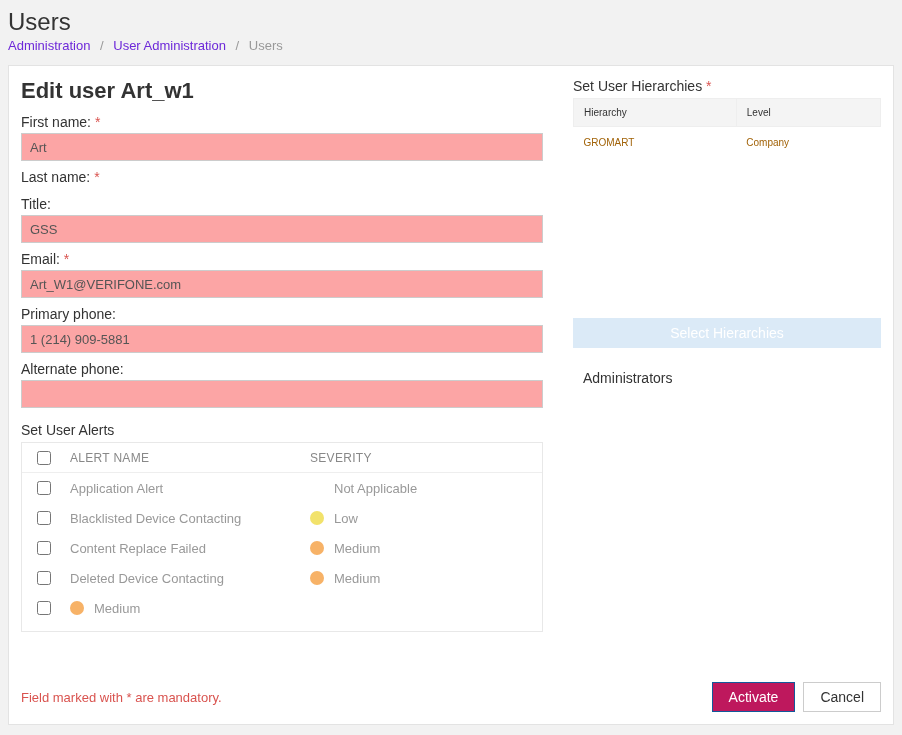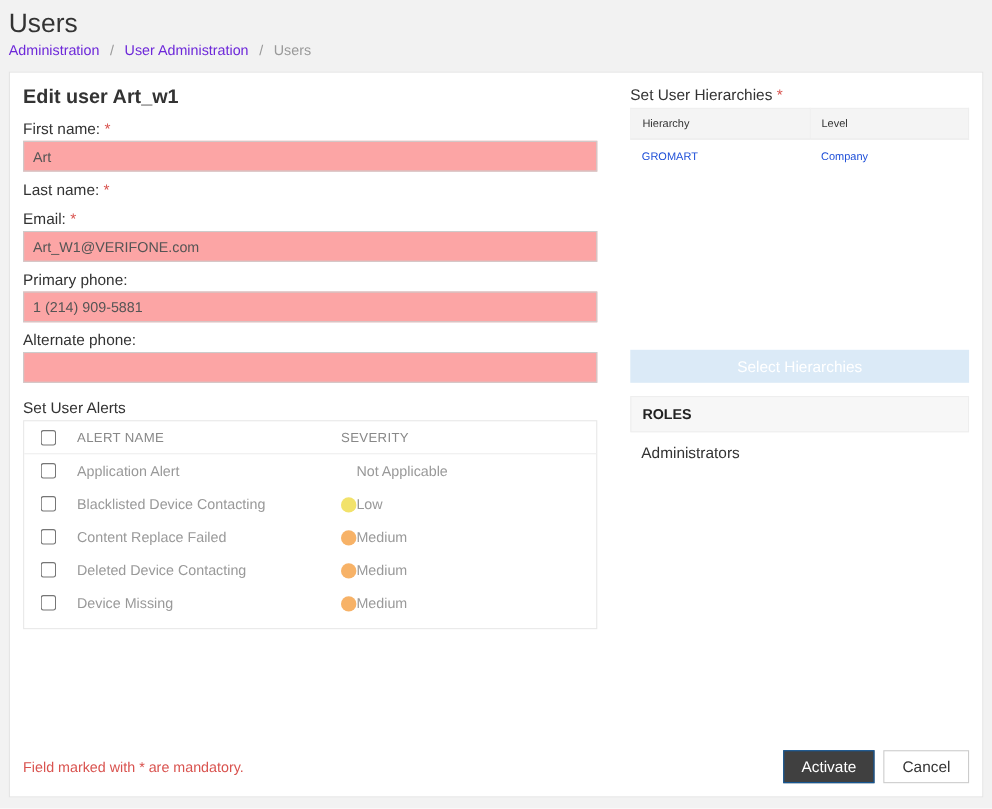--- a/index.html
+++ b/index.html
@@ -50,21 +50,21 @@
     flex: 0 0 510px;
     display: flex;
     flex-direction: column;
   }
   .col-right {
     flex: 1;
     display: flex;
     flex-direction: column;
   }
   .form-heading {
-    font-size: 18px;
+    font-size: 22px;
     font-weight: 700;
     color: #333;
     margin-bottom: 10px;
   }
   .form-group {
     margin-bottom: 8px;
   }
   .form-label {
     display: block;
     font-size: 14px;
@@ -112,21 +112,21 @@
   }
   .alerts-row {
     display: flex;
     align-items: center;
     height: 30px;
     color: #999;
     font-size: 13px;
   }
   .alerts-row .col-cb { width: 44px; display:flex; justify-content:center; }
   .alerts-row .col-name { flex: 0 0 240px; padding-left: 4px; white-space: nowrap; }
-  .alerts-row .col-sev { flex: 1; display:flex; align-items:flex-end; padding-left:4px;}
+  .alerts-row .col-sev { flex: 1; display:flex; align-items:flex-start; gap:10px; padding-left:4px;}
   .sev-dot {
     width: 14px; height: 14px; border-radius: 50%; display:inline-block;
   }
   .sev-low { background: #f2e26b; }
   .sev-medium { background: #f7b267; }
   .sev-na { background: transparent; }
   input[type="checkbox"].cb {
     width: 14px; height: 14px;
     accent-color: #999;
     cursor: pointer;
@@ -147,21 +147,21 @@
   .hier-table th {
     background: #f4f4f4;
     border: 1px solid #eee;
     text-align: left;
     font-weight: 400;
     color: #333;
     padding: 8px 10px;
   }
   .hier-table td {
     padding: 10px;
-    color: #1d4ed8;
+    color: #a16207;
   }
   .btn-light {
     display:inline-block;
     background: #dbeaf7;
     color: #fff;
     border: none;
     padding: 7px 14px;
     font-size: 14px;
     cursor: pointer;
     margin-top: 160px;
@@ -196,21 +196,21 @@
   .btn-row { display:flex; gap:8px; }
   .btn {
     font-size: 14px;
     padding: 6px 16px;
     border: 1px solid #ccc;
     background: #fff;
     color: #333;
     cursor: pointer;
   }
   .btn-primary {
-    background: #404040;
+    background: #be185d;
     border-color: #12599b;
     color: #fff;
   }
   
   .alerts-body::-webkit-scrollbar { width: 16px; height:16px; }
   .alerts-body::-webkit-scrollbar-thumb { background:#dcdcdc; border:1px solid #ccc;}
   .alerts-body::-webkit-scrollbar-track { background:#f4f4f4; }
 </style>
 </head>
 <body>
@@ -232,20 +232,24 @@
 
     <div class="form-group">
       <label class="form-label"><span>First name:</span> <span class="req">*</span></label>
       <input class="form-input" type="text" disabled="" value="Art" style="">
     </div>
 
     <div class="form-group">
       <label class="form-label"><span>Last name:</span> <span class="req">*</span></label>
     </div>
 
+    <div class="form-group">
+      <label class="form-label">Title:</label>
+      <input class="form-input" type="text" disabled="" value="GSS" style="">
+    </div>
 
     <div class="form-group">
       <label class="form-label"><span>Email:</span> <span class="req">*</span></label>
       <input class="form-input" type="text" disabled="" value="Art_W1@VERIFONE.com" style="">
     </div>
 
     <div class="form-group">
       <label class="form-label">Primary phone:</label>
       <input class="form-input" type="text" disabled="" value="1 (214) 909-5881" style="">
     </div>
@@ -308,21 +312,20 @@
           <div class="col-sev">
                 <span class="sev-dot sev-medium"></span>
                 <span>Medium</span>
               </div>
         </div>
 
         <div class="alerts-row">
           <div class="col-cb">
                 <input type="checkbox" class="cb" style="">
               </div>
-          <div class="col-name">Device Missing</div>
           <div class="col-sev">
                 <span class="sev-dot sev-medium"></span>
                 <span>Medium</span>
               </div>
         </div>
         </div>
       </div>
     </div>
   </div>
 
@@ -338,21 +341,20 @@
       <tbody>
         <tr>
           <td>GROMART</td>
           <td>Company</td>
         </tr>
       </tbody>
     </table>
 
     <button class="btn-light">Select Hierarchies</button>
 
-    <div class="roles-header">ROLES</div>
     <div class="roles-body">Administrators</div>
   </div>
 
   <div class="footer-row">
     <div class="mandatory-note">Field marked with * are mandatory.</div>
     <div class="btn-row">
       <button class="btn btn-primary">Activate</button>
       <button class="btn">Cancel</button>
     </div>
   </div>

